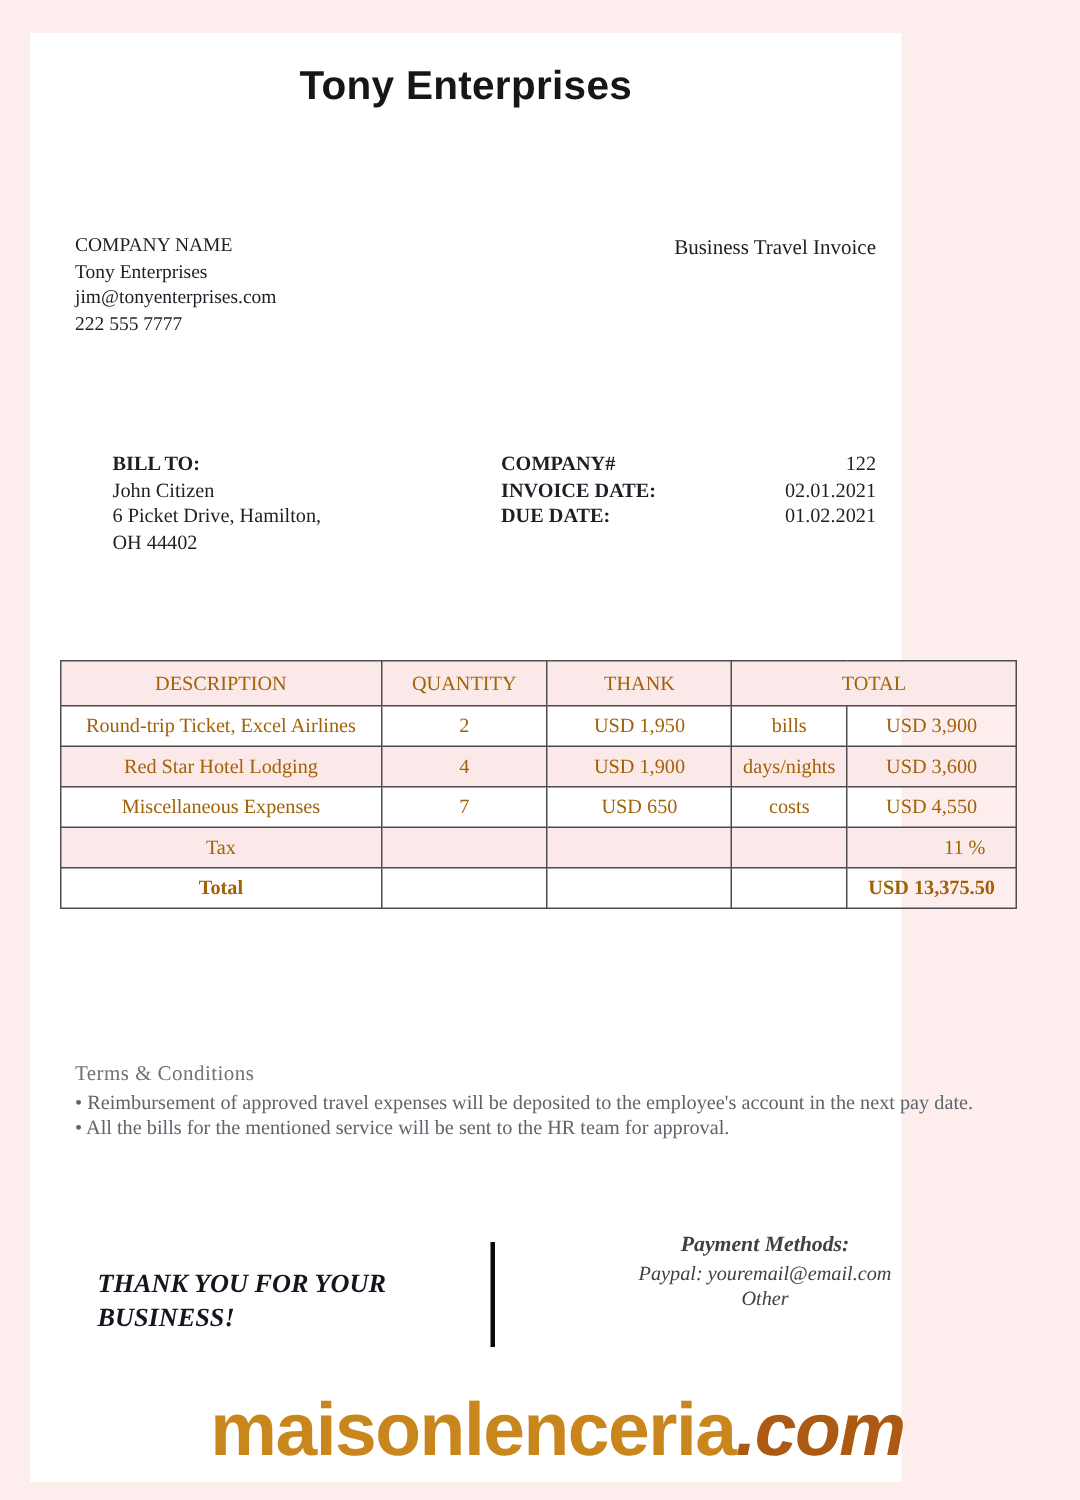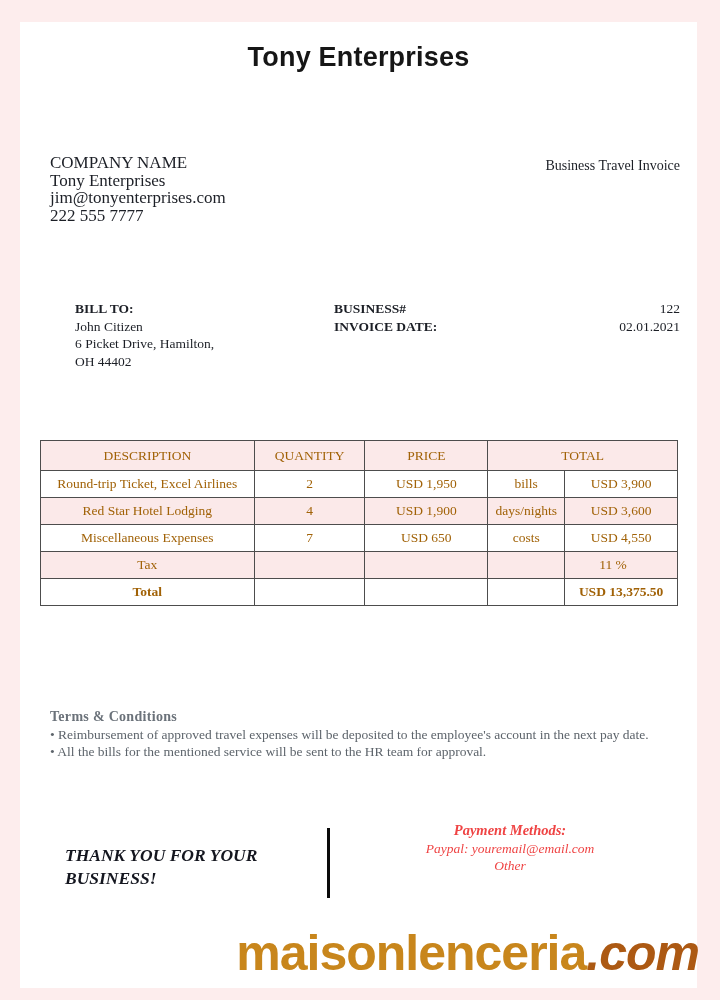--- a/index.html
+++ b/index.html
@@ -14,33 +14,33 @@
   * { margin:0; padding:0; box-sizing:border-box; }
   html,body { width:720px; height:1000px; }
   body {
     position:relative;
     background: var(--background);
     font-family:"Liberation Serif", serif;
     color: var(--ink);
     overflow:hidden;
   }
   .page {
-    position:absolute; left:20px; top:22px; width:677px; height:966px;
+    position:absolute; left:20px; top:22px; width:581px; height:966px;
     background:#ffffff;
   }
   .doc-title {
     position:absolute; left:0; right:0; top:20px;
     text-align:center;
     font-family:"Liberation Sans", sans-serif;
     font-weight:bold; font-size:27px; color:#161616;
     letter-spacing:0.2px;
   }
   .company-block {
     position:absolute; left:30px; top:132px;
-    font-size:17px; line-height:17.5px;
+    font-size:13px; line-height:17.5px;
   }
   .invoice-type {
     position:absolute; right:17px; top:136px;
     font-size:14px;
   }
   .billto-block {
     position:absolute; left:30px; top:278px;
     font-size:13.5px; line-height:17.5px;margin-left:25px;
   }
   .billto-block .b-label { font-weight:bold; }
@@ -64,40 +64,40 @@
     background:var(--row-pink); height:30px; font-size:13.5px;
   }
   table.items tbody tr:nth-child(even) td { background:var(--row-pink); }
   .col-desc { width:214px; }
   .col-qty  { width:111px; }
   .col-price{ width:123px; }
   .col-unit { width:77px; }
   .col-amt  { width:113px; }
   td.cell-unit { border-right:none; }
   td.cell-amt  { border-left:none; text-align:right; padding-right:9px; }
-  td.cell-amt.amt-center { text-align:center; padding-right:20px; }
+  td.cell-amt.amt-center { text-align:right; padding-right:20px; }
   tr.row-emphasis td { font-weight:bold; }
   .terms-block {
     position:absolute; left:30px; top:686px; width:650px;
     color:var(--terms-gray); font-size:13.5px; line-height:17.5px;
   }
-  .terms-heading { font-weight:bold; font-size:14px; color:#6b727a; letter-spacing:0.3px; }
+  .terms-heading { font-weight:normal; font-size:14px; color:#6b727a; letter-spacing:0.3px; }
   .footer-thanks {
     position:absolute; left:45px; top:822px; width:272px;
     text-align:left; font-weight:bold; font-style:italic;
     font-size:17.5px; line-height:23px; color:#14161f;
   }
   .footer-divider {
     position:absolute; left:307px; top:806px; width:3px; height:70px;
     background:#0a0a0a;
   }
   .payment-block {
     position:absolute; left:340px; top:800px; width:300px;
     text-align:center; font-style:italic; font-size:13.5px; line-height:17.5px;
-    color:#ef4444;
+    color:#404040;
   }
   .payment-heading { font-weight:bold; font-size:14.5px; }
   .watermark {
     position:absolute; right:-2px; bottom:10px;
     font-family:"Liberation Sans", sans-serif;
     font-weight:bold; font-size:50px; letter-spacing:-1px;
     white-space:nowrap; line-height:1;
   }
   .wm-name { color:var(--wm-gold); }
   .wm-tld  { color:var(--wm-rust); font-style:italic;margin-top:15px; }
@@ -120,42 +120,46 @@
 
   <div class="billto-block">
     <div class="b-label">BILL TO:</div>
     <div>John Citizen</div>
     <div>6 Picket Drive, Hamilton,</div>
     <div>OH 44402</div>
   </div>
 
   <div class="meta-block">
     <div class="meta-row">
-      <span class="m-label">BUSINESS#</span>
+      <span class="m-label">COMPANY#</span>
       <span>122</span>
     </div>
     <div class="meta-row">
       <span class="m-label">INVOICE DATE:</span>
       <span>02.01.2021</span>
+    </div>
+    <div class="meta-row">
+      <span class="m-label">DUE DATE:</span>
+      <span>01.02.2021</span>
     </div>
   </div>
 
   <table class="items">
     <colgroup>
       <col class="col-desc">
         <col class="col-qty">
         <col class="col-price">
         <col class="col-unit">
         <col class="col-amt">
     </colgroup>
     <thead>
       <tr>
         <th>DESCRIPTION</th>
         <th>QUANTITY</th>
-        <th>PRICE</th>
+        <th>THANK</th>
         <th colspan="2">TOTAL</th>
       </tr>
     </thead>
     <tbody>
       <tr>
         <td>Round-trip Ticket, Excel Airlines</td>
         <td>2</td>
         <td>USD 1,950</td>
         <td class="cell-unit">bills</td>
         <td class="cell-amt">USD 3,900</td>

